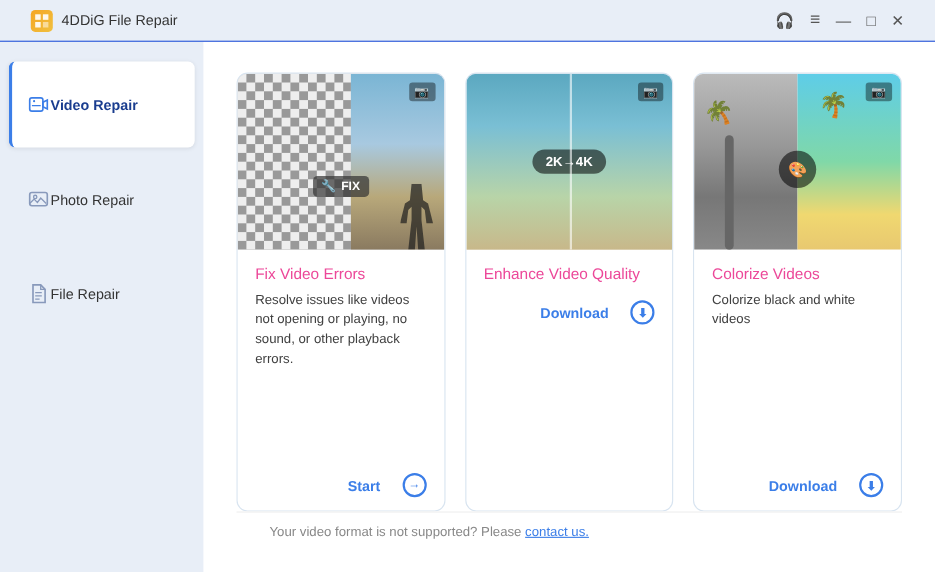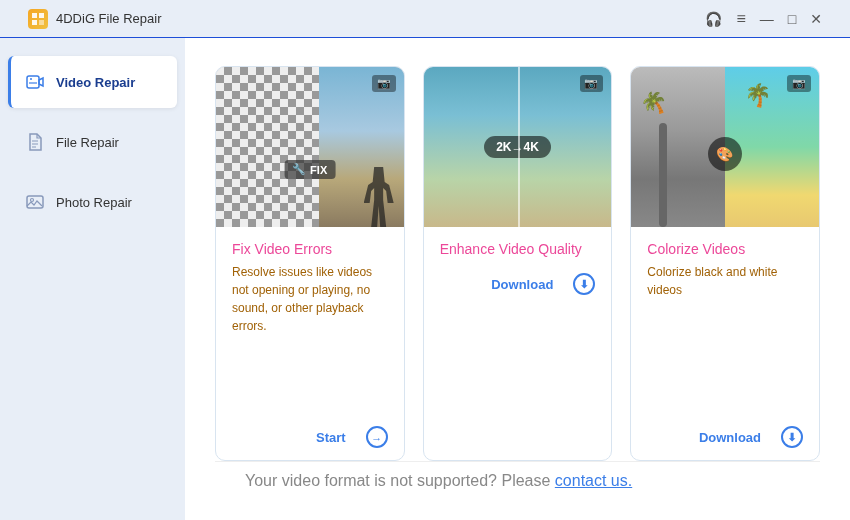--- a/index.html
+++ b/index.html
@@ -65,25 +65,24 @@
       background: #e8eef7;
       padding: 16px 0;
       flex-shrink: 0;
       display: flex;
       flex-direction: column;
       gap: 4px;
     }
     .sidebar-item {
       display: flex;
       align-items: center;
-      padding: 15px 16px;
+      padding: 28px 16px;
       cursor: pointer;
       border-radius: 6px;
       margin: 2px 8px;
-      gap: 10px;
     }
     .sidebar-item.active {
       background: #ffffff;
       box-shadow: 0 1px 4px rgba(0,0,0,0.08);
       border-left: 3px solid #3b7ee8;
       padding-left: 13px;
     }
     .sidebar-item-icon {
       width: 22px;
       height: 22px;
@@ -248,21 +247,21 @@
       flex: 1;
     }
     .card-title {
       font-size: 14px;
       font-weight: 400;
       color: #ec4899;
       margin-bottom: 6px;
     }
     .card-desc {
       font-size: 12px;
-      color: #a16207;
+      color: #404040;
       line-height: 1.5;
       flex: 1;
     }
     .card-action {
       display: flex;
       justify-content: flex-end;
       margin-top: 10px;
       align-items: center;
     }
     .action-btn {
@@ -284,21 +283,21 @@
       border-radius: 50%;
       display: flex;
       align-items: center;
       justify-content: center;
       font-size: 11px;
     }
 
     
     .footer {
       padding: 10px 30px;
-      font-size: 16px;
+      font-size: 12px;
       color: #888;
       border-top: 1px solid #eee;
       background: #fff;
       flex-shrink: 0;
     }
     .footer a {
       color: #3b7ee8;
       text-decoration: underline;
       cursor: pointer;
     }
@@ -347,37 +346,37 @@
           <circle cx="6" cy="7" r="1" fill="#3b7ee8"></circle>
           <path d="M4 11h8" stroke="#3b7ee8" stroke-width="1.2"></path>
         </svg>
       </div>
       <span class="sidebar-item-label">Video Repair</span>
     </div>
 
     <div class="sidebar-item">
       <div class="sidebar-item-icon">
         <svg width="20" height="20" viewBox="0 0 20 20" fill="none">
+          <rect x="2" y="4" width="16" height="12" rx="2" stroke="#8899bb" stroke-width="1.5" fill="none"></rect>
+          <circle cx="7" cy="8" r="1.5" stroke="#8899bb" stroke-width="1.2" fill="none"></circle>
+          <path d="M2 14l4-4 3 3 3-4 5 5" stroke="#8899bb" stroke-width="1.2" fill="none"></path>
+        </svg>
+      </div>
+      <span class="sidebar-item-label">Photo Repair</span>
+    </div>
+
+    <div class="sidebar-item">
+      <div class="sidebar-item-icon">
+        <svg width="20" height="20" viewBox="0 0 20 20" fill="none">
           <path d="M5 2h7l4 4v12H5V2z" stroke="#8899bb" stroke-width="1.5" fill="none"></path>
           <path d="M12 2v4h4" stroke="#8899bb" stroke-width="1.2" fill="none"></path>
           <path d="M7 9h6M7 12h6M7 15h4" stroke="#8899bb" stroke-width="1.2"></path>
         </svg>
       </div>
       <span class="sidebar-item-label">File Repair</span>
-    </div>
-
-    <div class="sidebar-item">
-      <div class="sidebar-item-icon">
-        <svg width="20" height="20" viewBox="0 0 20 20" fill="none">
-          <rect x="2" y="4" width="16" height="12" rx="2" stroke="#8899bb" stroke-width="1.5" fill="none"></rect>
-          <circle cx="7" cy="8" r="1.5" stroke="#8899bb" stroke-width="1.2" fill="none"></circle>
-          <path d="M2 14l4-4 3 3 3-4 5 5" stroke="#8899bb" stroke-width="1.2" fill="none"></path>
-        </svg>
-      </div>
-      <span class="sidebar-item-label">Photo Repair</span>
     </div>
 
   </div>
 
   <div class="content-area">
 
     <div class="cards-grid">
 
       <div class="card">
         <div class="card-image card-img-fix">

